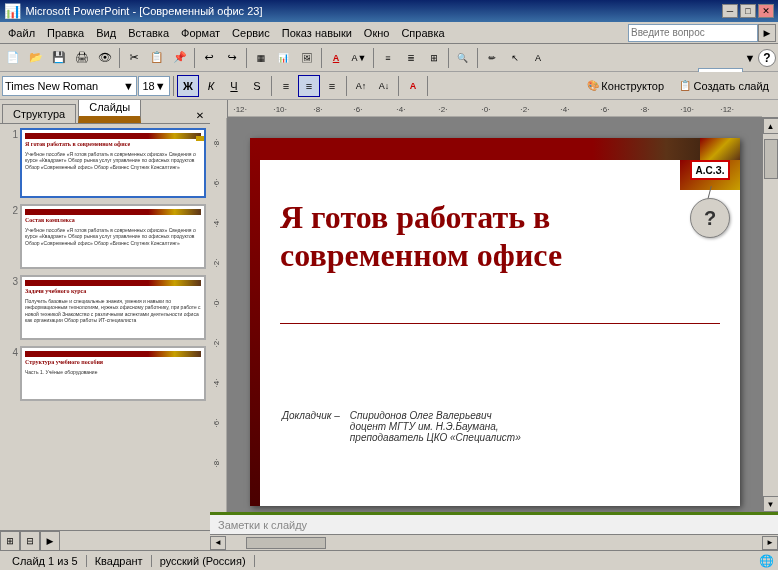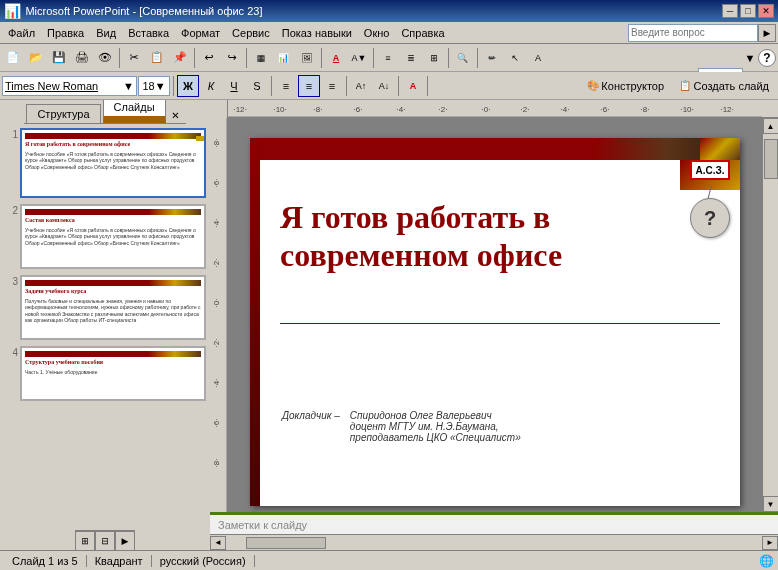--- a/index.html
+++ b/index.html
@@ -367,21 +367,20 @@
       border: 1px solid #808080;
       display: flex; align-items: center; justify-content: center;
       font-size: 9px; cursor: pointer;
     }
 
     
     #slide-panel-wrapper {
       display: flex;
       flex-direction: column;
       width: 210px;
-      align-items: center;
     }
     #panel-scroll {
       flex: 1;
       overflow-y: auto;
       overflow-x: hidden;
     }
     #panel-scroll::-webkit-scrollbar { width: 8px; }
     #panel-scroll::-webkit-scrollbar-track { background: #d4d0c8; }
     #panel-scroll::-webkit-scrollbar-thumb { background: #808080; }
 
@@ -463,21 +462,21 @@
     <div class="spacer"></div>
     <div style="display:flex; align-items:center;">
       <div class="percent-box">48%</div>
       <div class="tb-btn" style="width:14px;">▼</div>
     </div>
     <div class="tb-btn" style="font-size:12px; font-weight:bold; border:1px solid #808080; border-radius:50%; width:18px; height:18px; background:white;">?</div>
   </div>
 
   <div id="format-toolbar">
     <div class="font-name-box">
-      <span style="flex:1; overflow:hidden; font-size:11px;text-decoration:underline;">Times New Roman</span>
+      <span style="flex:1; overflow:hidden; font-size:11px;">Times New Roman</span>
       <span>▼</span>
     </div>
     <div class="font-size-box">
       <span>18</span>
       <span>▼</span>
     </div>
     <div class="tb-sep"></div>
     <div class="tb-btn bold-btn active-btn">Ж</div>
     <div class="tb-btn italic-btn">К</div>
     <div class="tb-btn underline-btn">Ч</div>

